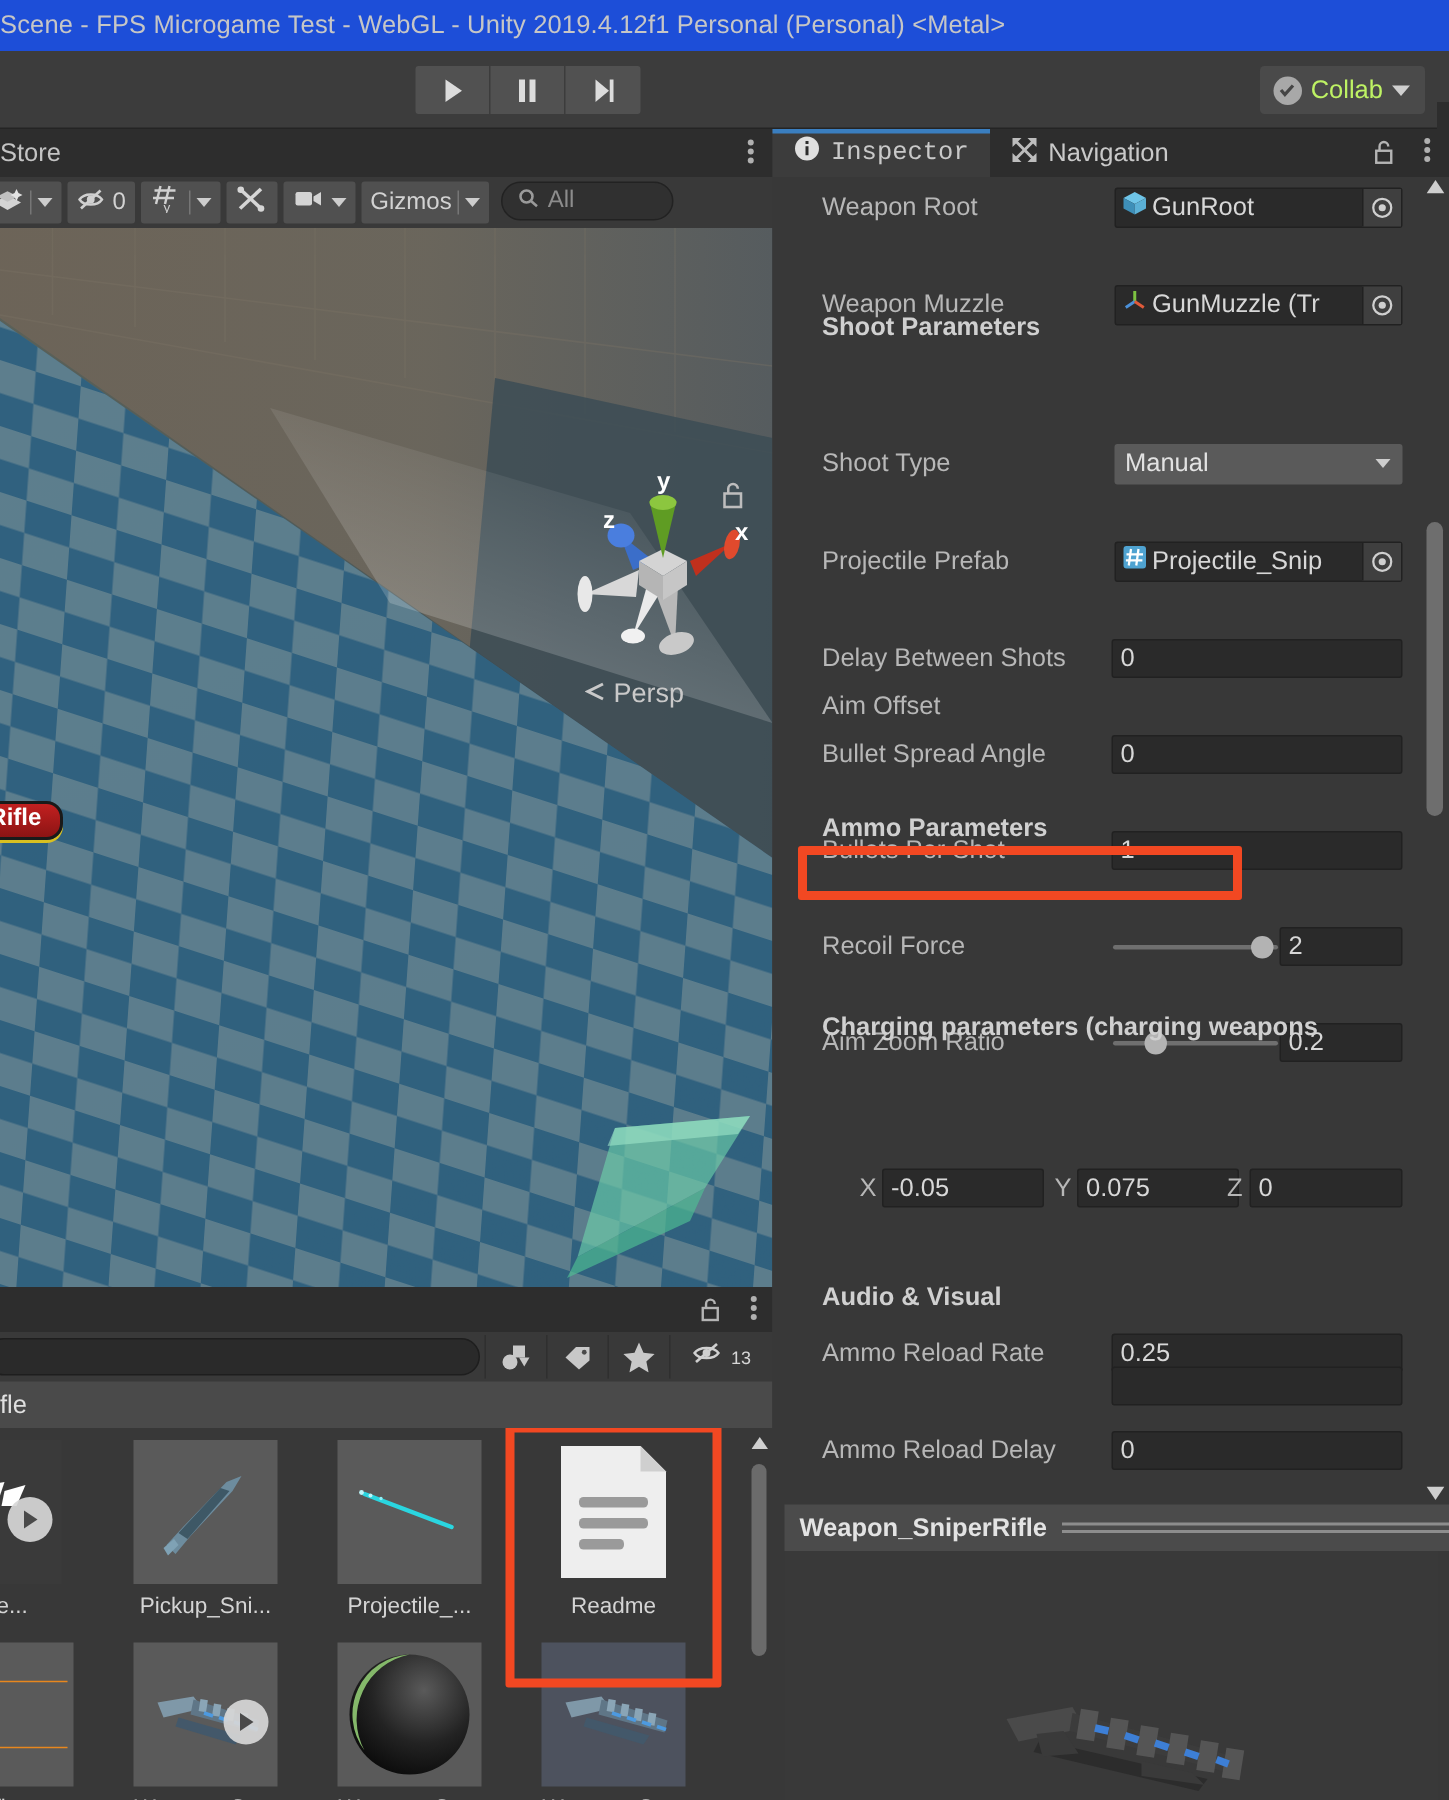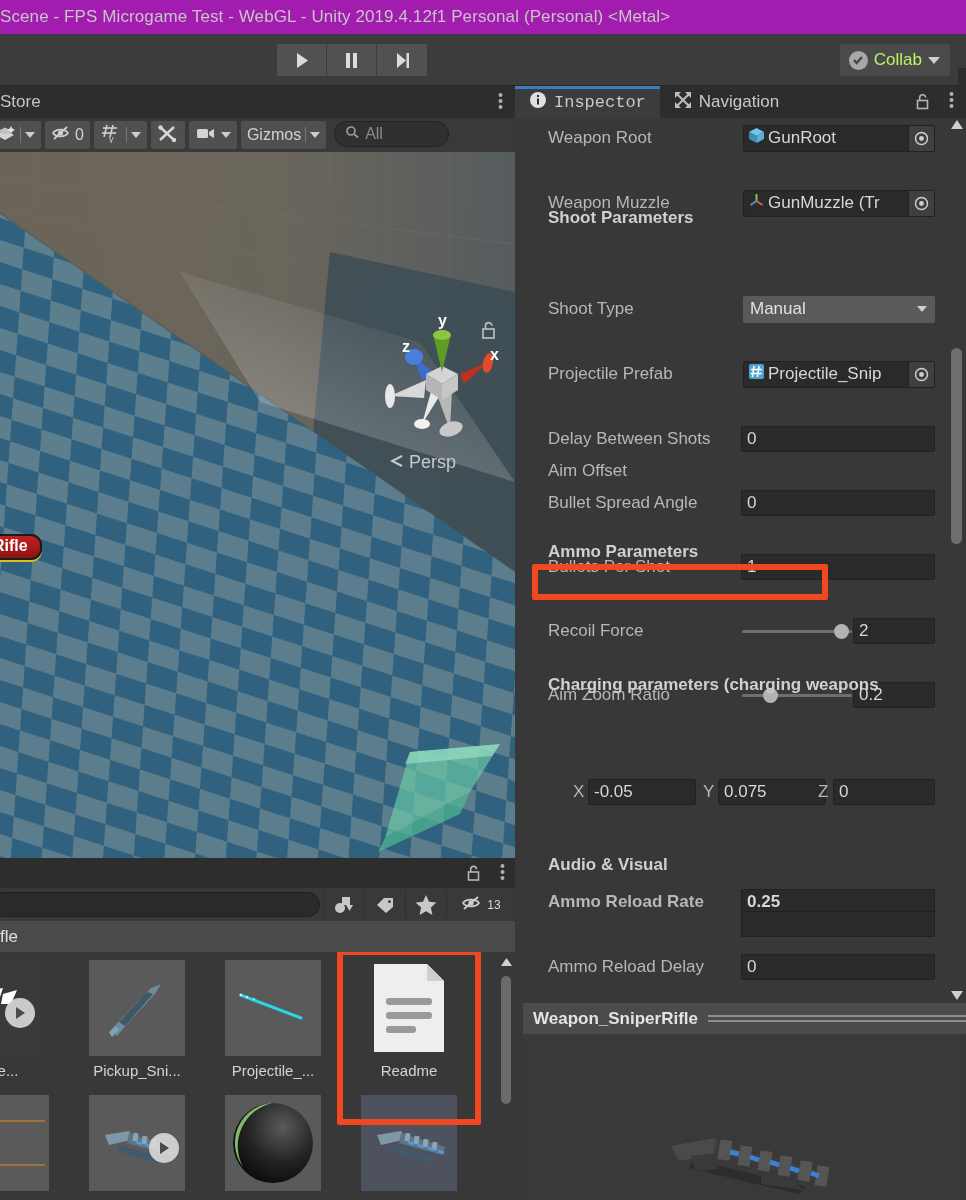--- a/index.html
+++ b/index.html
@@ -9,21 +9,21 @@
     font-family: "Liberation Sans", sans-serif;
     overflow: hidden;
     color: #b4b4b4;
     -webkit-font-smoothing: antialiased;
   }
   #app { position: relative; width: 966px; height: 1200px; overflow: hidden; }
 
   
   .titlebar {
     position: absolute; left: 0; top: 0; width: 966px; height: 34px;
-    background: #a21caf;
+    background: #1d4ed8;
     display: flex; align-items: center;
   }
   .titlebar .ttl {
     font-size: 17px; color: #c6c6c6; padding-left: 0px; white-space: nowrap;
     letter-spacing: 0.1px;
   }
 
   
   .toolbar {
     position: absolute; left: 0; top: 34px; width: 966px; height: 52px;
@@ -863,21 +863,21 @@
           <span class="val">0.075</span>
         </div>
         <span style="position:absolute; left:303px; font-size:17px; color:#b7b7b7;">Z</span>
         <div class="field" style="left:318px; width:102px;">
           <span class="val">0</span>
         </div>
       </div>
 
       <div class="header" style="position:absolute; top:424px;">Ammo Parameters</div>
 
-      <div class="row" style="top:448px;font-weight:bold;">
+      <div class="row" style="top:448px;">
         <div class="rlabel">Ammo Reload Rate</div>
         <div class="field" style="left:226px; width:194px;">
           <span class="val">0.25</span>
         </div>
       </div>
       <div class="redbox" style="left:17px; top:446px; width:296px; height:36px;"></div>
 
       <div class="row" style="top:481px;">
         <div class="rlabel">Ammo Reload Delay</div>
         <div class="field" style="left:226px; width:194px;">

